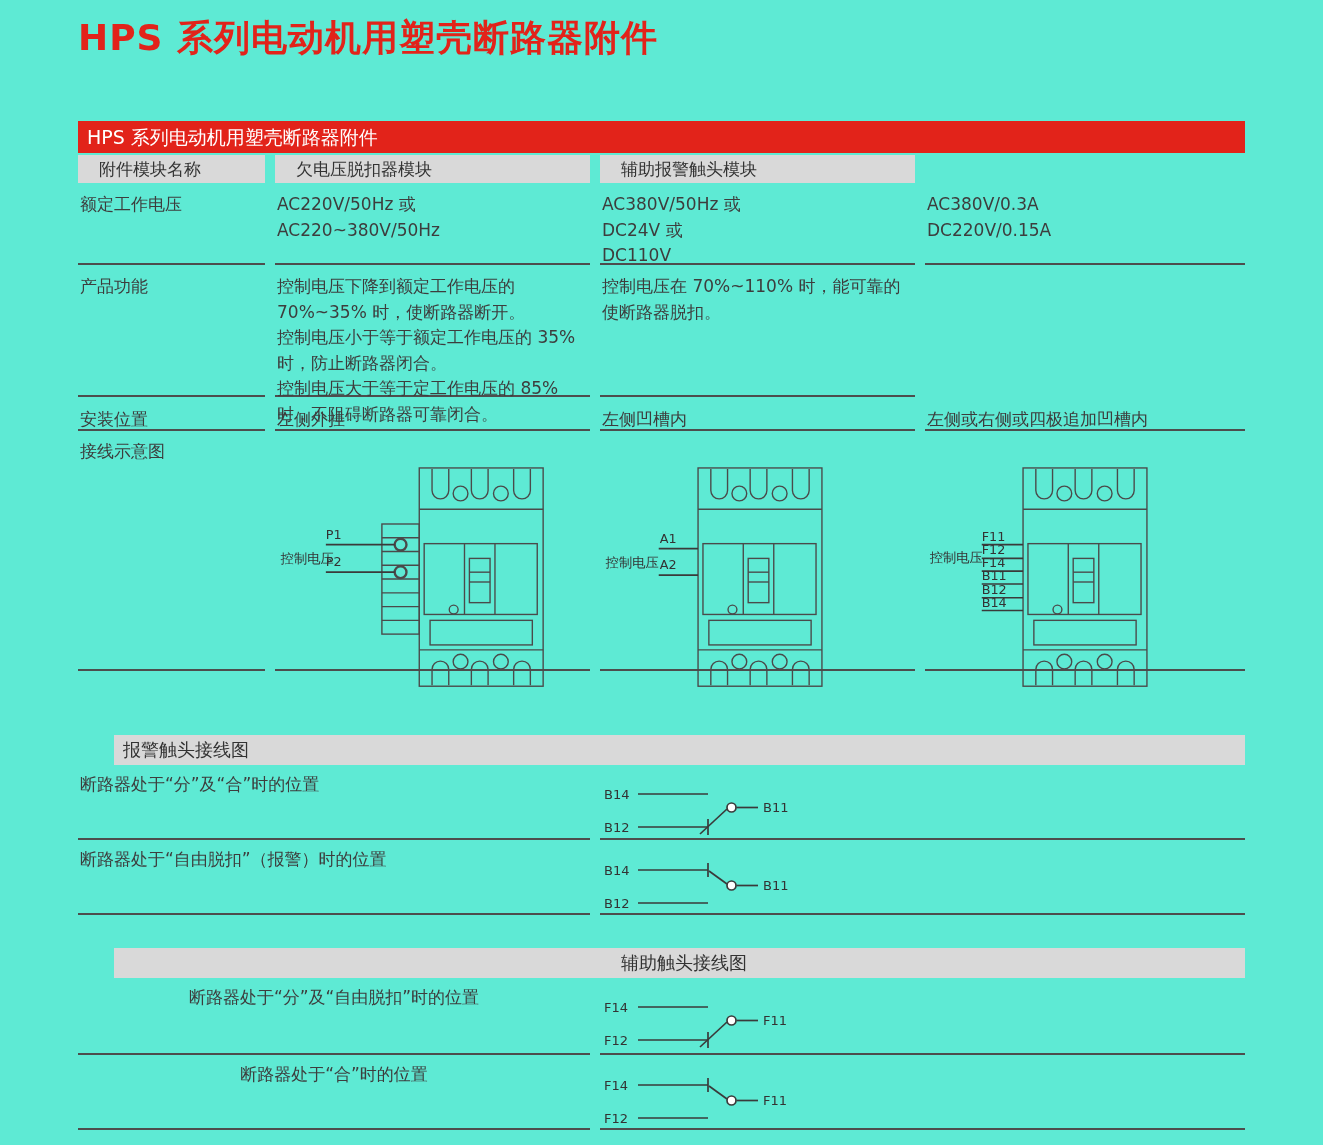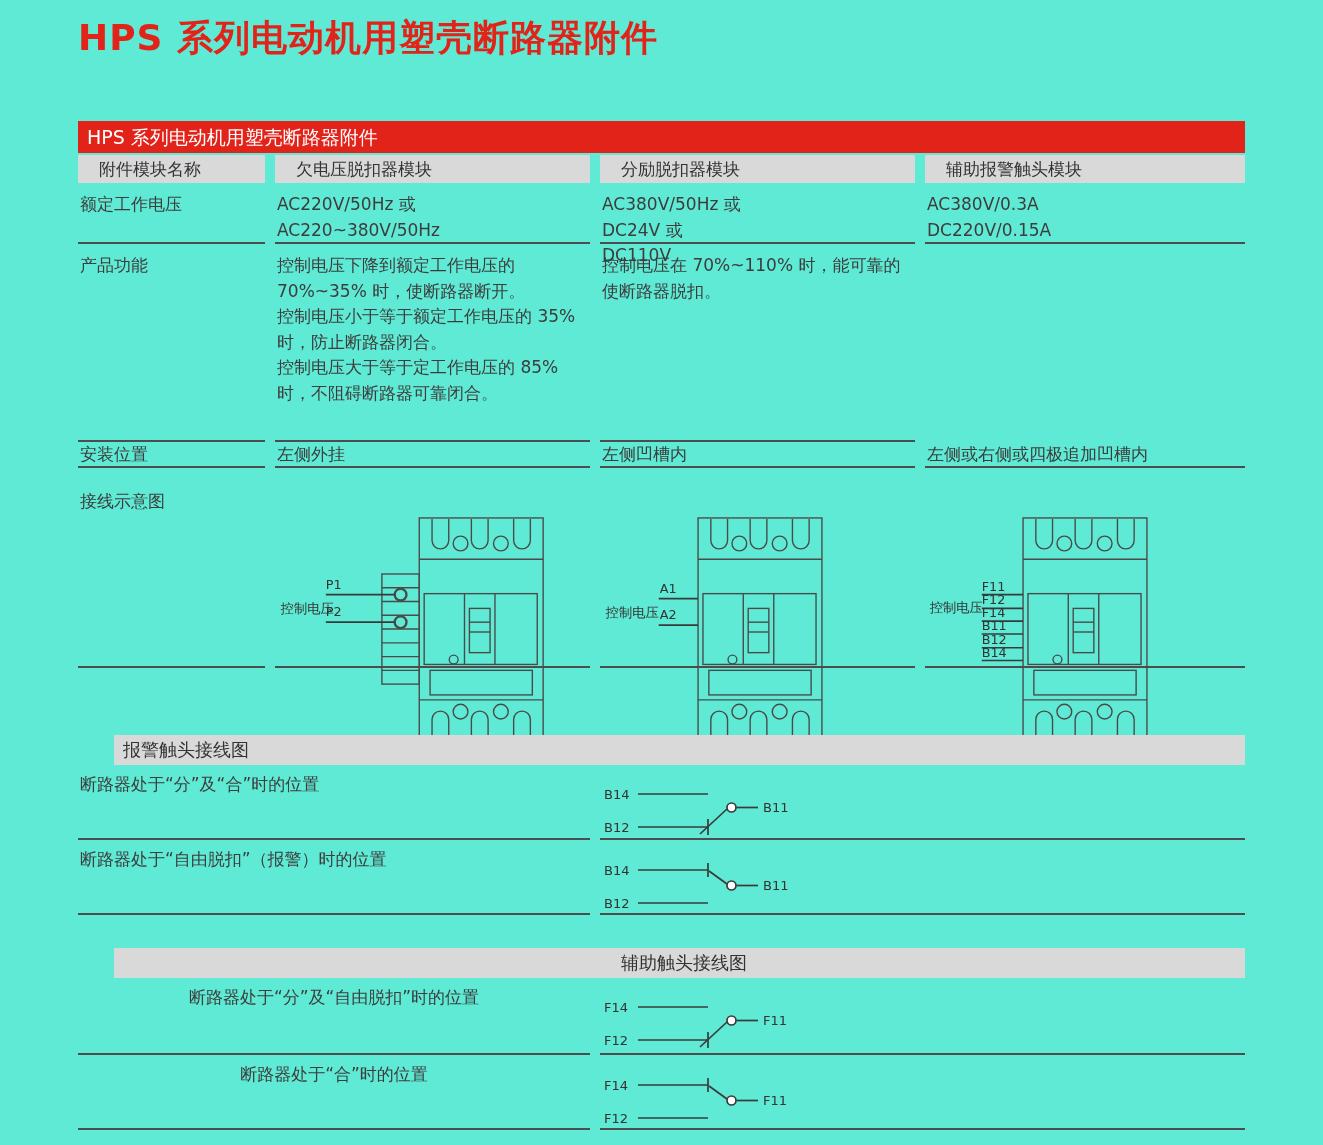--- a/index.html
+++ b/index.html
@@ -9,24 +9,24 @@
          color:#e2231a;letter-spacing:1px;white-space:nowrap;}
 
   .tablewrap{position:absolute;left:78px;top:121px;width:1167px;}
   .banner{height:32px;background:#e2231a;color:#ffffff;font-size:19px;line-height:32px;
           padding-left:9px;box-sizing:border-box;margin-bottom:2px;}
   .row{display:grid;grid-template-columns:187px 315px 315px 320px;column-gap:10px;}
   .hcell{background:#d9d9d9;height:28px;line-height:28px;font-size:17px;
          padding-left:21px;box-sizing:border-box;color:#333;}
   .cell{box-sizing:border-box;font-size:17px;line-height:1.5;color:#3d3d3d;
         border-bottom:2px solid #4d4d4d;padding:9px 2px 0 2px;white-space:pre-line;}
-  .row--voltage .cell{height:61px;}
-  .row--function .cell{height:198px;}
-  .row--position .cell{height:26px;padding-top:0;}
-  .row--diagram .cell{height:200px;padding-top:21px;}
+  .row--voltage .cell{height:82px;}
+  .row--function .cell{height:132px;}
+  .row--position .cell{height:34px;padding-top:10px;}
+  .row--diagram .cell{height:240px;padding-top:8px;}
 
   .section{position:absolute;left:78px;width:1167px;}
   .sec-alarm{top:735px;}
   .sec-aux{top:948px;text-align:center;}
   .sec-bar{height:30px;background:#d9d9d9;font-size:18px;line-height:30px;
            padding-left:9px;box-sizing:border-box;color:#333;margin-left:36px;}
   .sec-row{display:grid;grid-template-columns:512px 645px;column-gap:10px;}
   .sec-cell{box-sizing:border-box;border-bottom:2px solid #4d4d4d;font-size:17px;
             padding:8px 2px 0 2px;color:#3d3d3d;}
   .h75{height:75px;} .h77{height:77px;}
@@ -47,21 +47,20 @@
 <div class="page">
 
   <div class="title">HPS 系列电动机用塑壳断路器附件</div>
 
   <div class="tablewrap">
     <div class="banner">HPS 系列电动机用塑壳断路器附件</div>
 
     <div class="row">
       <div class="hcell">附件模块名称</div>
       <div class="hcell">欠电压脱扣器模块</div>
-      <div class="hcell">分励脱扣器模块</div>
       <div class="hcell">辅助报警触头模块</div>
     </div>
 
     <div class="row row--voltage">
       <div class="cell">额定工作电压</div>
       <div class="cell">AC220V/50Hz 或
 AC220~380V/50Hz</div>
       <div class="cell">AC380V/50Hz 或
 DC24V 或
 DC110V</div>

